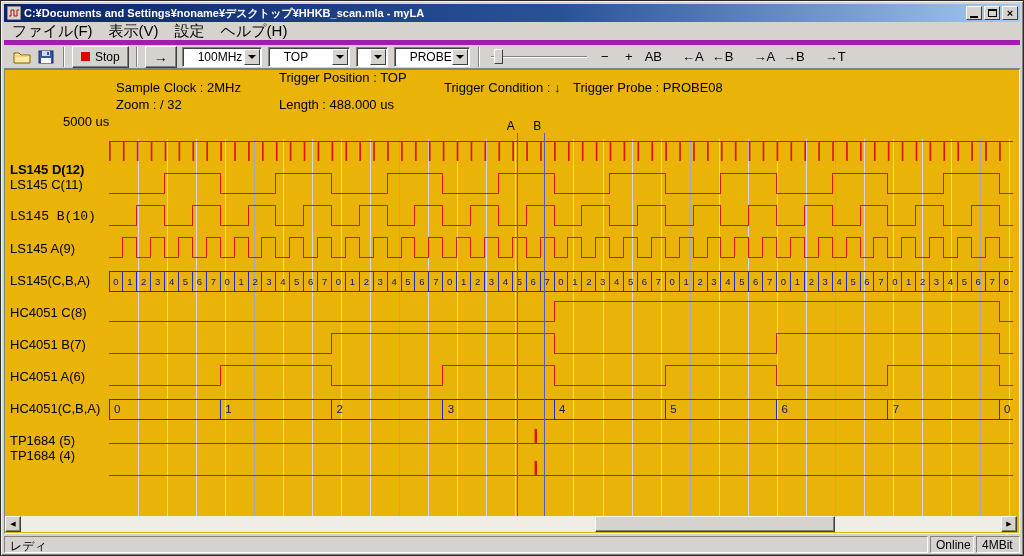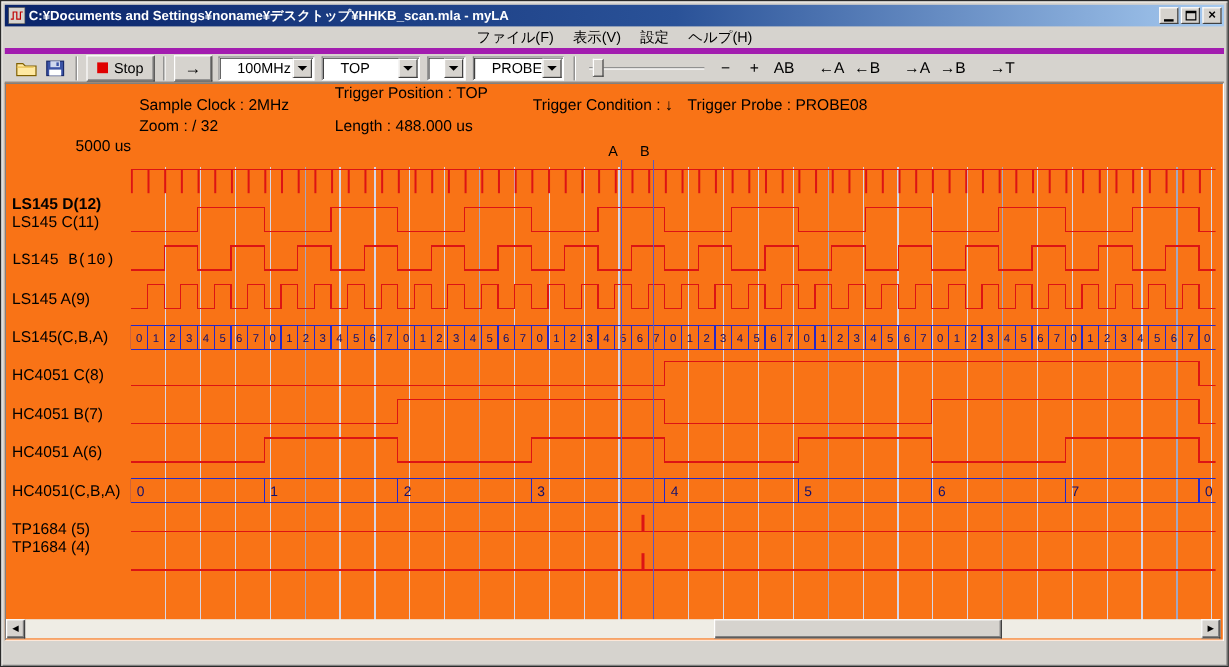--- a/index.html
+++ b/index.html
@@ -19,21 +19,21 @@
   .title-text { flex:1; font-size:11px; font-weight:bold; white-space:nowrap; overflow:hidden; }
   .win-btn { width:16px; height:14px; margin-left:2px; background:#d6d3ce;
              border:1px solid; border-color:#fff #404040 #404040 #fff;
              display:flex; align-items:center; justify-content:center; color:#000; }
   .glyph-min { width:8px; height:2px; background:#000; margin-top:8px; }
   .glyph-max { width:9px; height:8px; border:1px solid #000; border-top-width:2px; }
   .glyph-close { font-size:11px; font-weight:bold; line-height:12px; }
 
   
   .menubar { position:absolute; left:3px; top:21px; right:3px; height:18px;
-             display:flex; align-items:center; font-size:12px; color:#000;justify-content:center; }
+             display:flex; align-items:center; font-size:15px; color:#000; }
   .menu-item { padding:2px 8px; }
 
   
   .toolbar { position:absolute; left:3px; top:39px; right:3px; height:29px;
              border-top:5px solid #a21caf; border-bottom:1px solid #808080;
              display:flex; align-items:center; padding:0 6px; font-size:12px; color:#000; }
   .tb-iconbtn { width:24px; height:22px; display:flex; align-items:center; justify-content:center; }
   .tb-sep { width:2px; height:20px; border-left:1px solid #808080; border-right:1px solid #fff; margin:0 5px; }
   .tb-btn { height:22px; background:#d6d3ce; border:1px solid;
             border-color:#fff #404040 #404040 #fff; box-shadow:inset -1px -1px 0 #808080;
@@ -50,21 +50,21 @@
   .combo-tri { width:0; height:0; border:4px solid transparent; border-top:4px solid #000; margin-top:4px; }
   .zoom-slider { width:100px; height:20px; position:relative; margin:0 4px; }
   .slider-track { position:absolute; left:2px; right:2px; top:9px; height:2px;
                   border-top:1px solid #808080; border-bottom:1px solid #fff; }
   .slider-thumb { position:absolute; left:5px; top:2px; width:9px; height:15px; background:#d6d3ce;
                   border:1px solid; border-color:#fff #404040 #404040 #fff; }
   .flat-btn { min-width:22px; text-align:center; font-size:13px; padding:3px 3px; margin:0 1px; }
   .tb-gap { width:12px; }
 
   
-  .client { position:absolute; left:3px; top:68px; right:3px; bottom:21px; background:#f97316;
+  .client { position:absolute; left:3px; top:68px; right:3px; bottom:21px; background:#eab308;
             border:1px solid; border-color:#808080 #fff #fff #808080; overflow:hidden; }
   .info-text { position:absolute; font-size:13px; color:#000; white-space:nowrap; }
   .ch-label { position:absolute; left:5px; width:98px; height:16px;
               font-size:13px; color:#000; white-space:nowrap; }
   .wave-wrap { position:absolute; left:104px; top:49px; width:904px; height:400px; }
 
   
   .hscrollbar { position:absolute; left:0; right:2px; bottom:1px; height:16px; background:#efede5; }
   .sb-btn { position:absolute; top:0; width:16px; height:16px; background:#d6d3ce;
             border:1px solid; border-color:#fff #404040 #404040 #fff; box-shadow:inset -1px -1px 0 #808080;
@@ -469,14 +469,19 @@
         </svg>
     </div>
 
     <div class="hscrollbar">
       <span class="sb-btn sb-left">◀</span>
       <span class="sb-thumb"></span>
       <span class="sb-btn sb-right">▶</span>
     </div>
   </div>
 
+  <div class="statusbar">
+    <span class="sb-panel sb-main">レディ</span>
+    <span class="sb-panel sb-small">Online</span>
+    <span class="sb-panel sb-small">4MBit</span>
+  </div>
 
 </div>
 
 </body></html>

